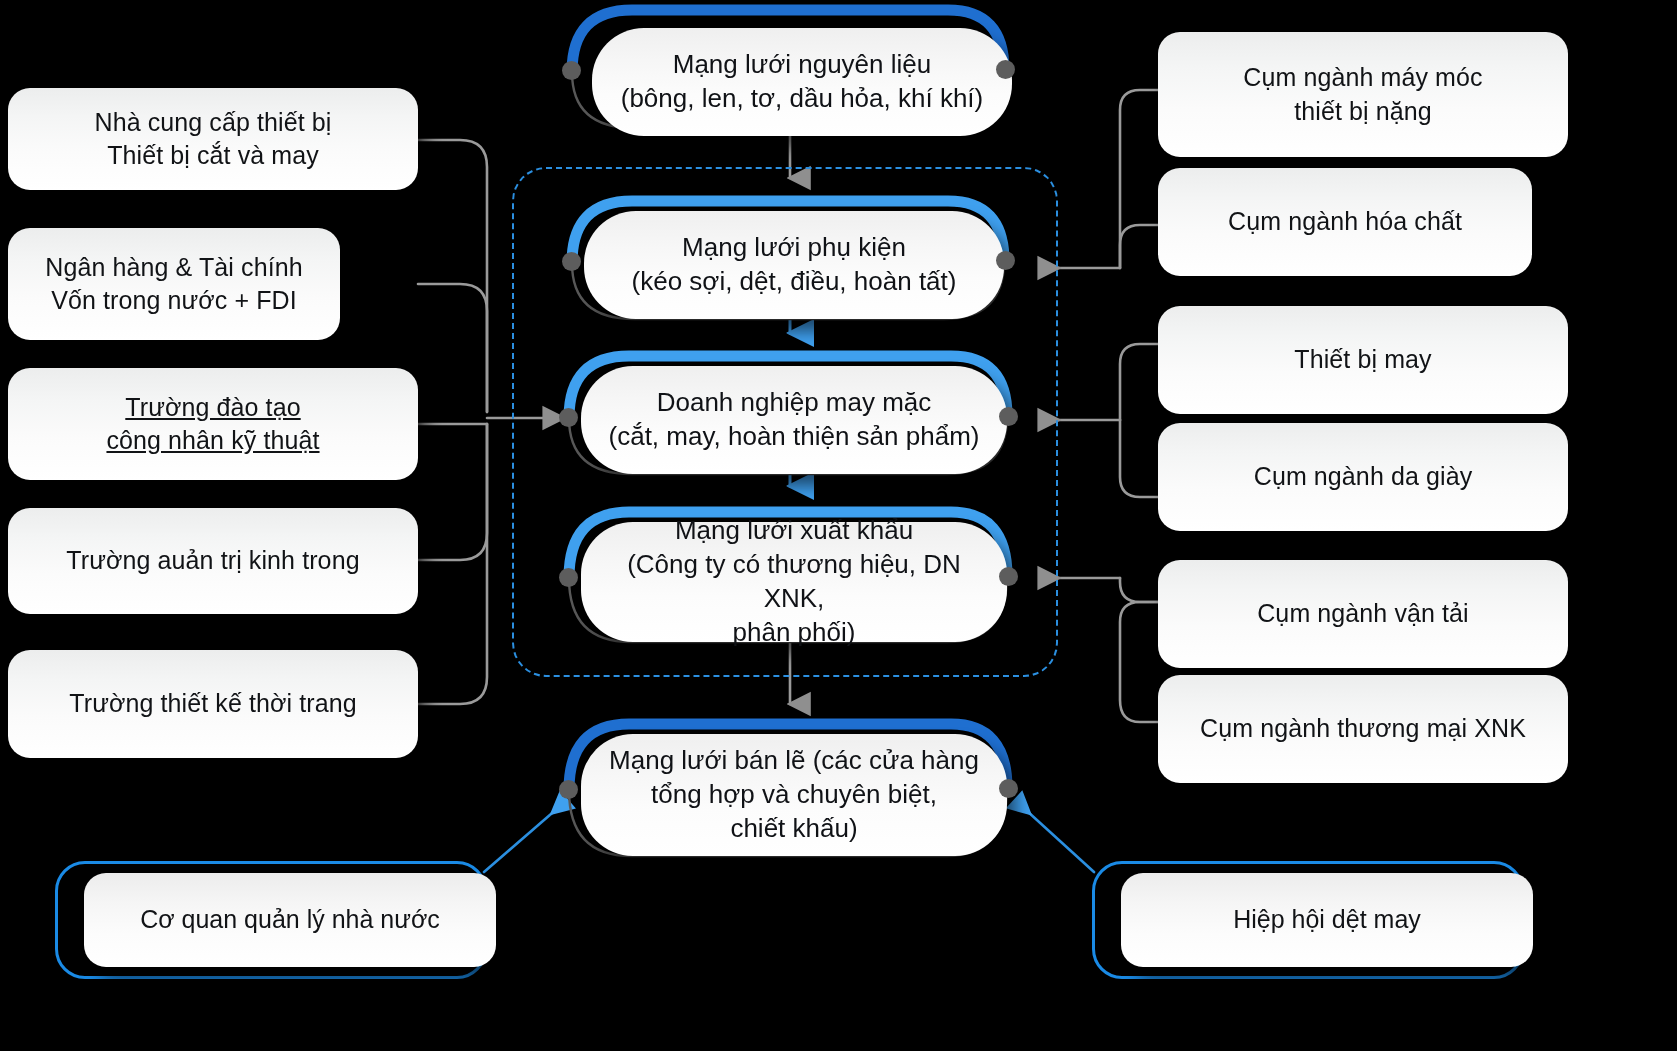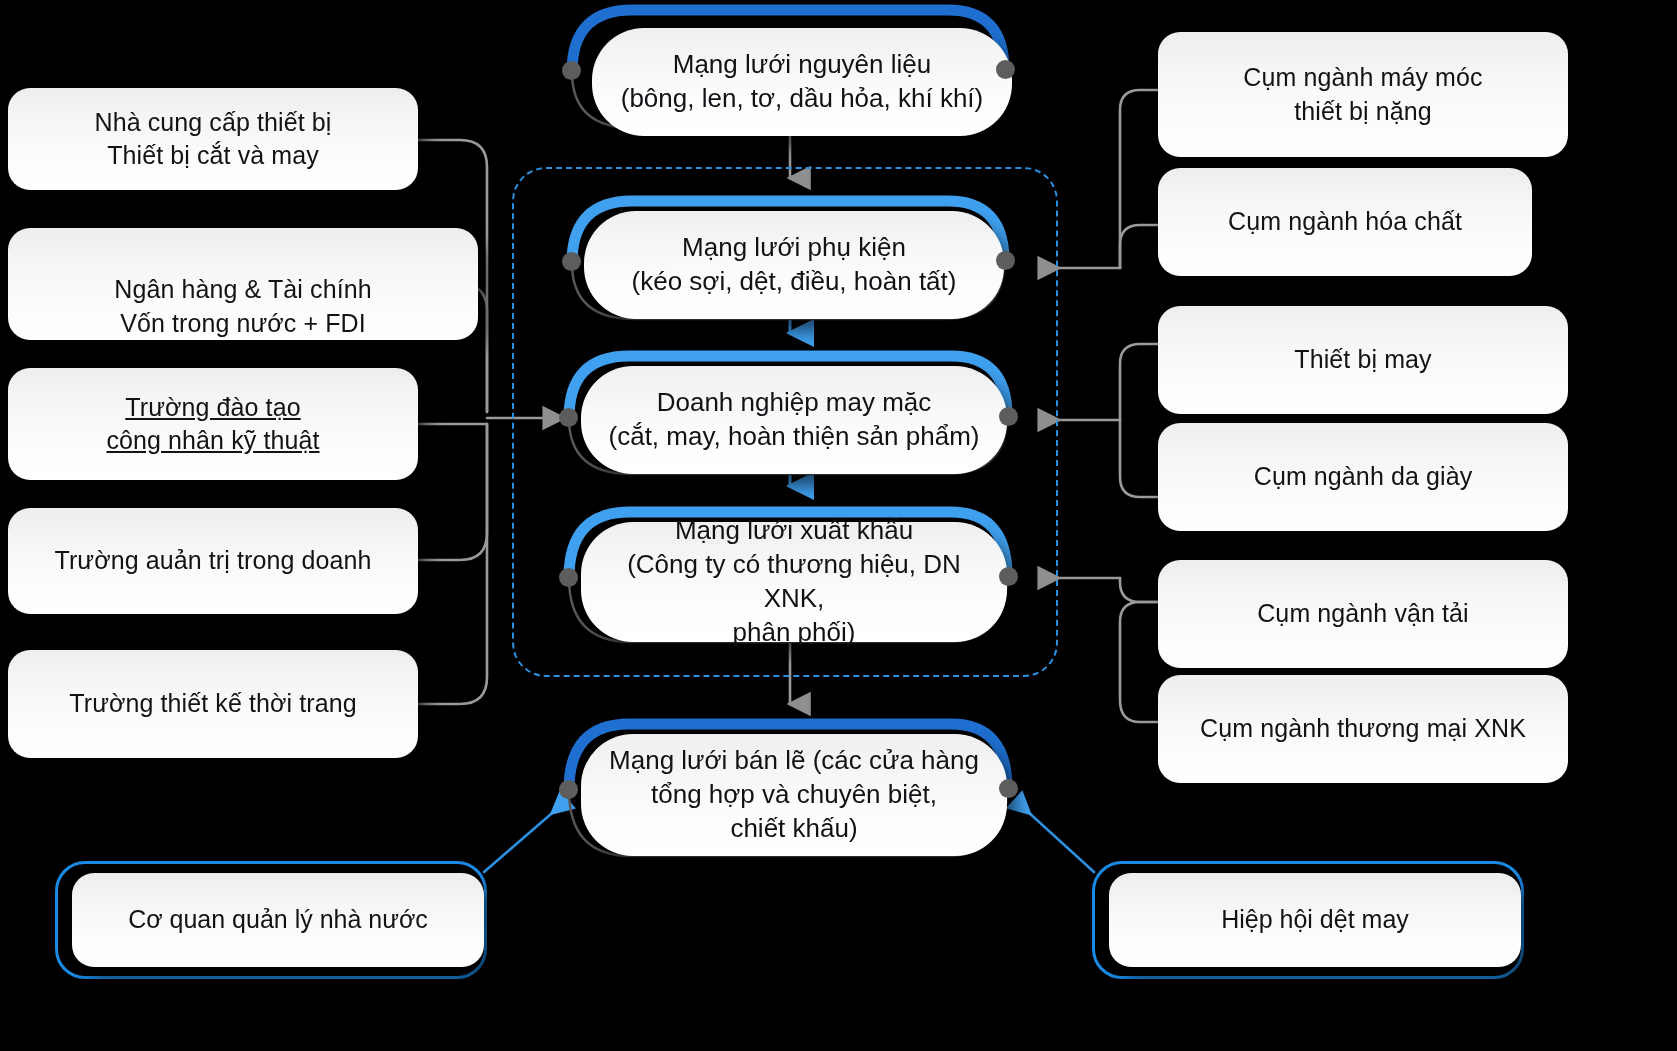--- a/index.html
+++ b/index.html
@@ -38,21 +38,21 @@
     z-index:3;
     padding:9px 0 9px 14px;
   }
   .ringcard .inner{
     width:100%;height:100%;
     border-radius:22px;
     background:linear-gradient(180deg,#ececec 0%,#f5f5f5 30%,#fcfcfc 65%,#ffffff 100%);
     box-shadow:10px 12px 16px rgba(0,0,0,.55);
     display:flex;align-items:center;justify-content:center;
     text-align:center;color:#111316;font-size:25px;line-height:1.34;
-    box-sizing:border-box;padding:0 18px;
+    box-sizing:border-box;padding:0 18px;margin-left:12px;
   }
 
   
   .pill{
     position:absolute;
     z-index:4;
   }
   .pill .body{
     position:absolute;
     left:18px;right:6px;top:16px;bottom:6px;
@@ -163,34 +163,34 @@
   </svg>
 
   <div id="dashframe" style="left:512px;top:167px;width:546px;height:510px;"></div>
 
   <div class="card" style="left:8px;top:88px;width:410px;height:102px;">
     <span>
       <span>Nhà cung cấp thiết bị</span><br>
       <span>Thiết bị cắt và may</span>
     </span>
   </div>
-  <div class="card" style="left:8px;top:228px;width:470px;height:112px;align-items:flex-end;">
+  <div class="card" style="left:8px;top:228px;width:332px;height:112px;">
     <span>
       <span>Ngân hàng &amp; Tài chính</span><br>
       <span>Vốn trong nước + FDI</span>
     </span>
   </div>
   <div class="card" style="left:8px;top:368px;width:410px;height:112px;text-decoration:underline;">
     <span>
       <span>Trường đào tạo</span><br>
       <span>công nhân kỹ thuật</span>
     </span>
   </div>
   <div class="card" style="left:8px;top:508px;width:410px;height:106px;">
-    <span>Trường auản trị trong doanh</span>
+    <span>Trường auản trị kinh trong</span>
   </div>
   <div class="card" style="left:8px;top:650px;width:410px;height:108px;">
     <span>Trường thiết kế thời trang</span>
   </div>
 
   <div class="card" style="left:1158px;top:32px;width:410px;height:125px;">
     <span>
       <span>Cụm ngành máy móc</span><br>
       <span>thiết bị nặng</span>
     </span>

